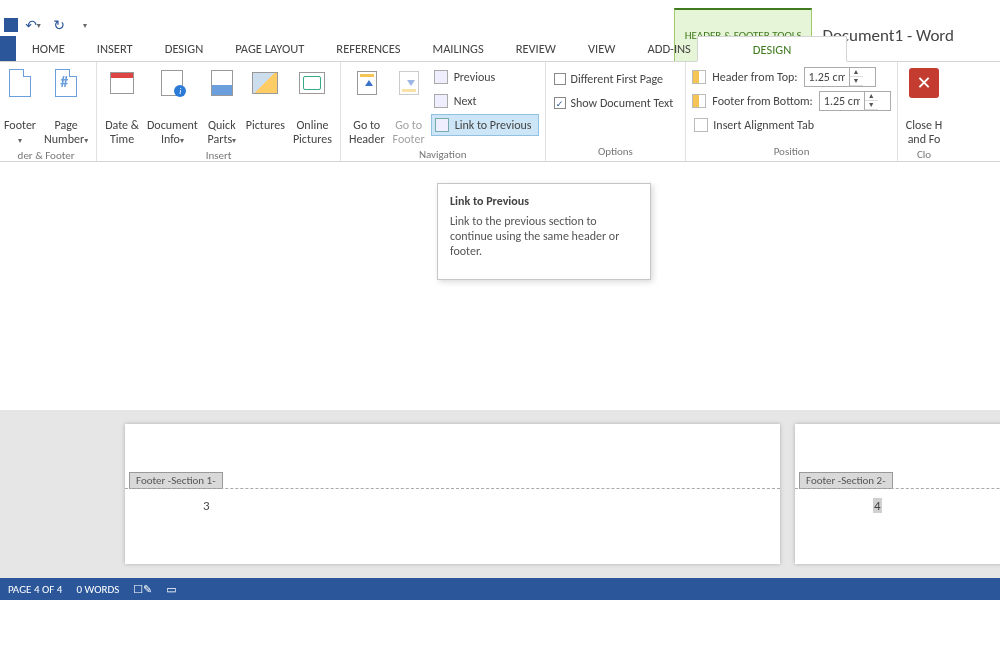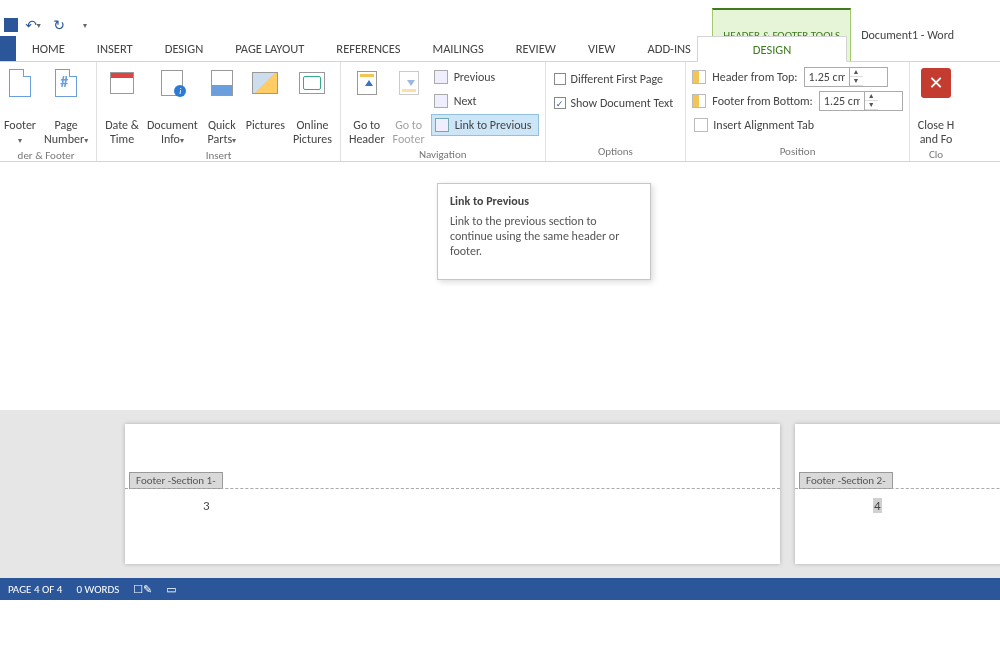--- a/index.html
+++ b/index.html
@@ -3,40 +3,40 @@
 <meta charset="utf-8">
 <style>
   * { box-sizing: border-box; margin: 0; padding: 0; font-family: "Segoe UI", Calibri, sans-serif; }
   body { background: #fff; width: 1000px; height: 667px; overflow: hidden; position: relative; user-select: none; }
   .titlebar { height: 36px; display: flex; align-items: flex-end; position: relative; }
   .qat { position: absolute; top: 14px; left: 4px; display: flex; align-items: center; gap: 4px; }
   .qat-word-icon { width: 14px; height: 14px; background: #2b579a; }
   .qat-btn { width: 22px; height: 22px; display: flex; align-items: center; justify-content: center; color: #2b579a; font-size: 14px; }
   .contextual-tab { position: absolute; right: 0; top: 8px; display: flex; align-items: center; }
   .ctx-tool { background: #e6f4d7; border: 1px solid #9fc96b; color: #3f7a1f; font-size: 11px; padding: 19px 10px; border-top: 2px solid #3f7a1f; }
-  .doc-title { font-size: 12px; color: #444; margin-left: 10px; margin-right: 46px; }
+  .doc-title { font-size: 17px; color: #444; margin-left: 10px; margin-right: 46px; }
   .tabs { display: flex; border-bottom: 1px solid #d4d4d4; height: 26px; position: relative; }
   .tab { font-size: 12.5px; color: #444; padding: 5px 16px 4px; cursor: pointer; }
   .tab.file { background: #2b579a; color: #fff; width: 16px; padding-left:0;padding-right:0; }
   .tab.design-ctx { color: #3f7a1f; position: absolute; left: 697px; width: 150px; text-align: center; border: 1px solid #d4d4d4; border-bottom: 1px solid #fff; background: #fff; margin-bottom: -1px; padding: 5px 0 4px; }
   .ribbon { height: 100px; border-bottom: 1px solid #d4d4d4; display: flex; background: #fff; position: relative; }
   .group { border-right: 1px solid #e1e1e1; display: flex; flex-direction: column; padding: 2px 4px 0; }
   .group-body { flex: 1; display: flex; align-items: flex-start; }
   .group-label { font-size: 11px; color: #777; text-align: center; padding: 2px 0 3px; }
   .big-btn { display: flex; flex-direction: column; align-items: center; justify-content: flex-start; padding: 4px 4px 0; font-size: 12px; color: #444; text-align: center; min-width: 40px; }
   .big-btn .ico { width: 30px; height: 30px; margin-bottom: 3px; display: flex; align-items: center; justify-content: center; }
   .big-btn .lbl { line-height: 14px; margin-top: 17px; }
   .dd { font-size: 8px; color: #666; }
   .stack3 { display: flex; flex-direction: column; gap: 2px; padding: 2px 2px 0; }
   .row-item { display: flex; align-items: center; gap: 5px; font-size: 12px; color: #444; padding: 2px 6px 2px 2px; height: 22px; }
   .row-item.highlight { background: #cde6f7; border: 1px solid #92c0e0; }
   .row-item .mi { width: 16px; height: 16px; display: flex; align-items: center; justify-content: center; }
   .chk { width: 12px; height: 12px; border: 1px solid #888; display: inline-flex; align-items: center; justify-content: center; font-size: 9px; color: #2b579a; }
   .pos-row { display: flex; align-items: center; gap: 6px; font-size: 12px; color: #444; height: 22px; }
-  .spin { width: 84px; height: 20px; border: 1px solid #ababab; display: flex; align-items: center; background: #fff; }
+  .spin { width: 72px; height: 20px; border: 1px solid #ababab; display: flex; align-items: center; background: #fff; }
   .spin input { border: none; width: 44px; font-size: 12px; padding: 0 4px; color: #444; outline: none; }
   .spin .arrows { width: 14px; display: flex; flex-direction: column; border-left: 1px solid #ababab; }
   .spin .arrows span { height: 9px; font-size: 7px; line-height: 7px; text-align: center; color: #555; border-bottom: 1px solid #ddd; cursor: pointer; }
   .page-shadow { position: absolute; background: #fff; box-shadow: 0 0 4px rgba(0,0,0,.25); }
   .gray-bg { background: #e6e6e6; position: absolute; left:0; right:0; top:410px; bottom:78px; }
   .footer-tag { position: absolute; background: #d9d9d9; border: 1px solid #999; font-size: 11px; color: #555; padding: 1px 6px; }
   .dotted { position: absolute; border-top: 1px dashed #aaa; height: 0; }
   .page-num { position: absolute; font-size: 13px; color: #444; }
   .statusbar { position: absolute; bottom: 67px; left: 0; right: 0; height: 22px; background: #2b579a; color: #fff; display: flex; align-items: center; font-size: 11px; gap: 14px; padding: 0 8px; }
   .tooltip { position: absolute; left: 437px; top: 183px; width: 214px; background: #fff; border: 1px solid #c6c6c6; box-shadow: 2px 2px 6px rgba(0,0,0,.15); padding: 10px 12px; font-size: 12px; color: #555; }

